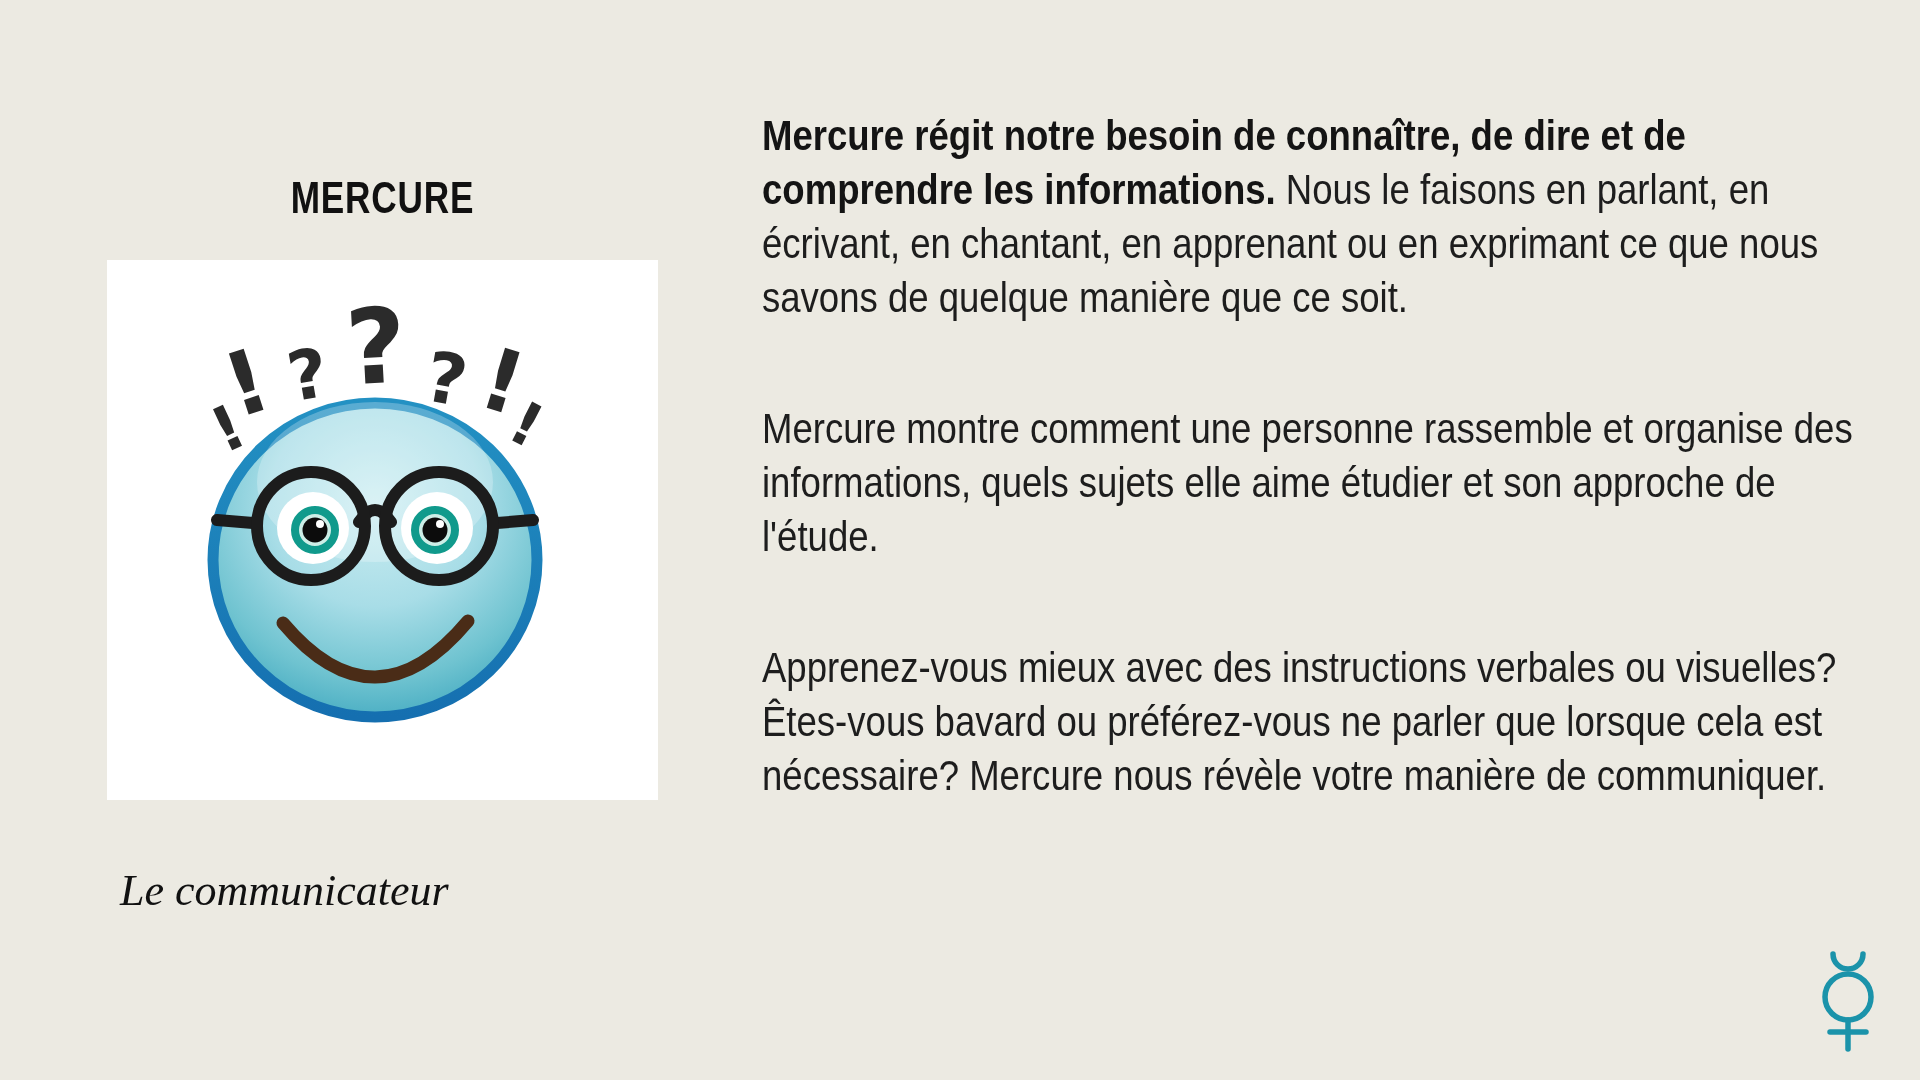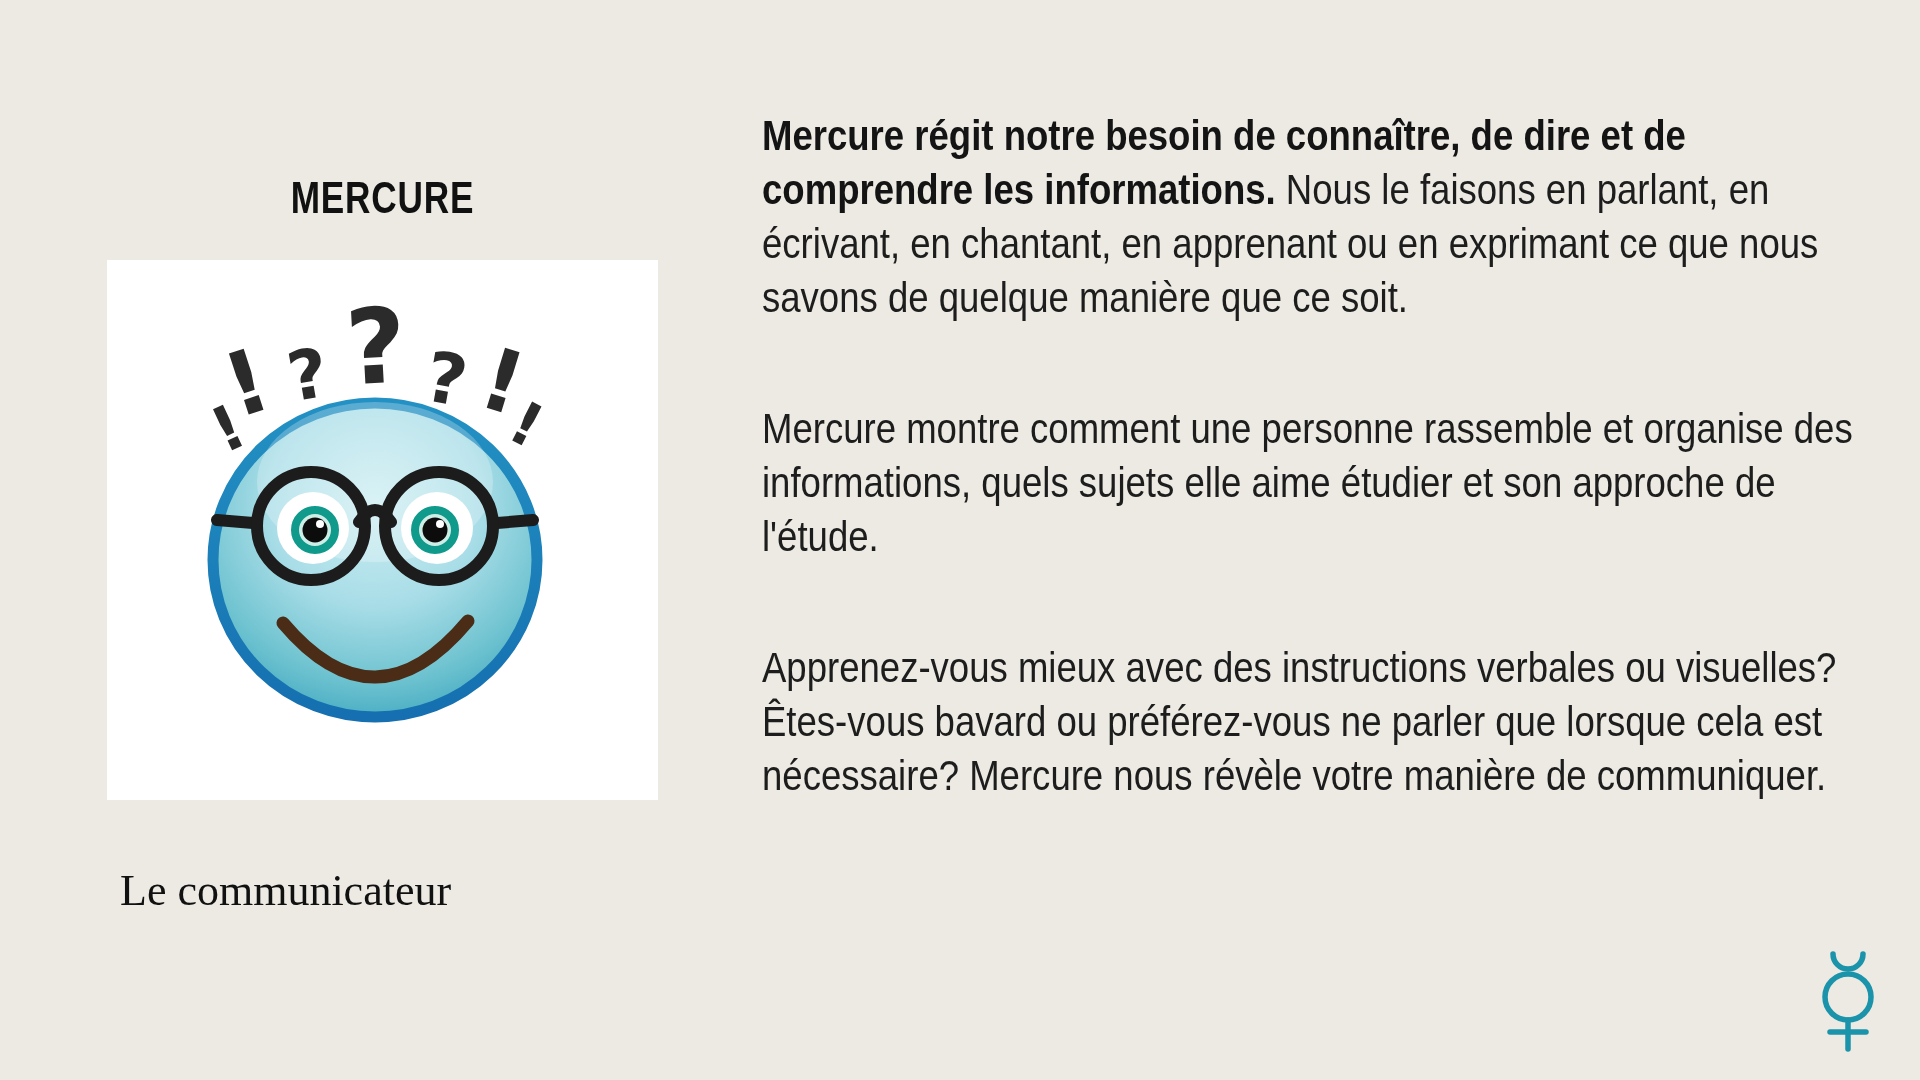--- a/index.html
+++ b/index.html
@@ -25,21 +25,21 @@
     transform:scaleX(0.8);transform-origin:center top;
   }
   .smiley-card{
     position:absolute;left:107px;top:260px;width:551px;height:540px;
     background:var(--card-bg);
   }
   .smiley-card svg{display:block;width:100%;height:100%}
 
   .planet-subtitle{
     position:absolute;left:120px;top:869px;
-    font-family:"Liberation Serif",serif;
+    font-family:"Liberation Serif",serif;font-style:italic;
     font-size:44px;line-height:1;color:#111;
   }
 
   .right-col{
     position:absolute;left:762px;top:109px;width:1280px;
     transform:scaleX(0.87);transform-origin:left top;
     font-size:42px;line-height:54px;color:var(--text);
   }
   .right-col p{margin:0 0 77px 0}
   .right-col .lead{font-weight:700;color:#141414}

